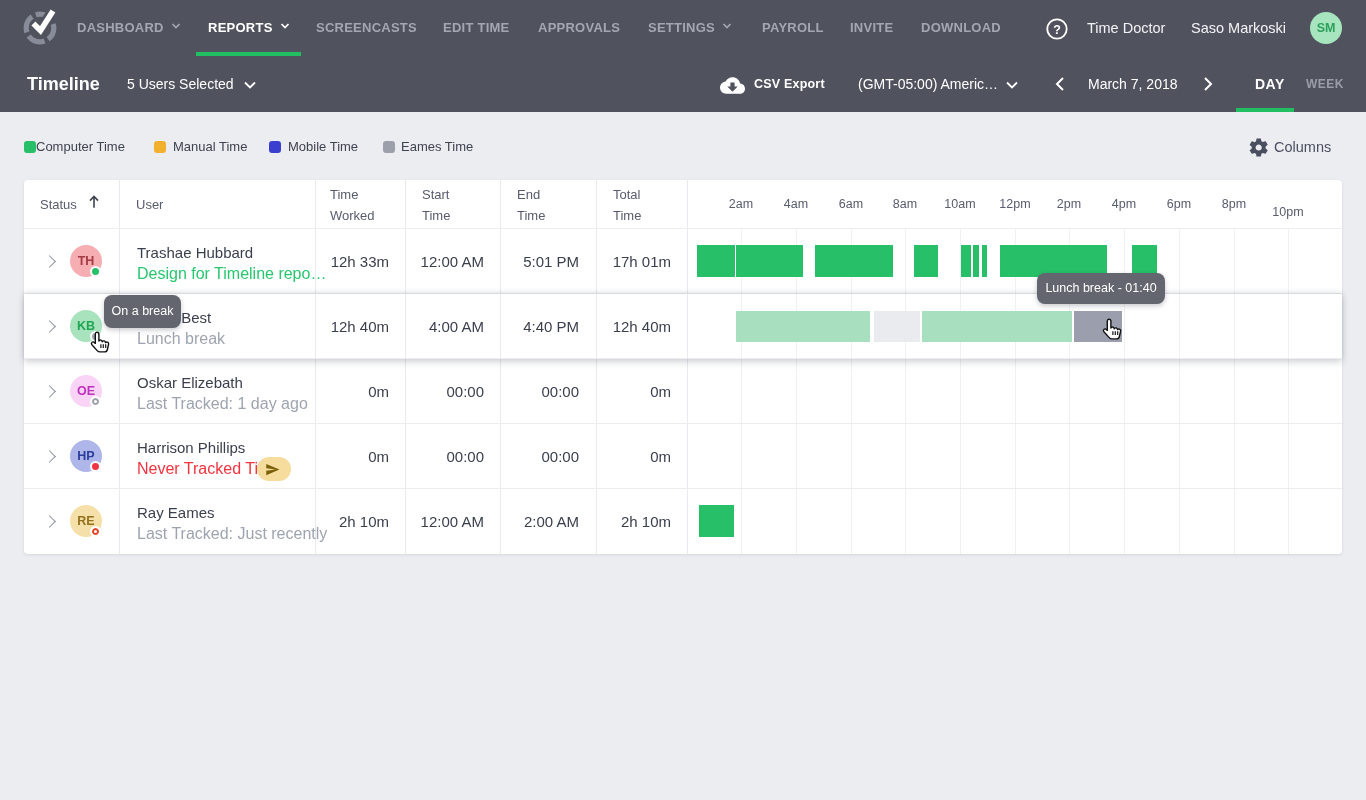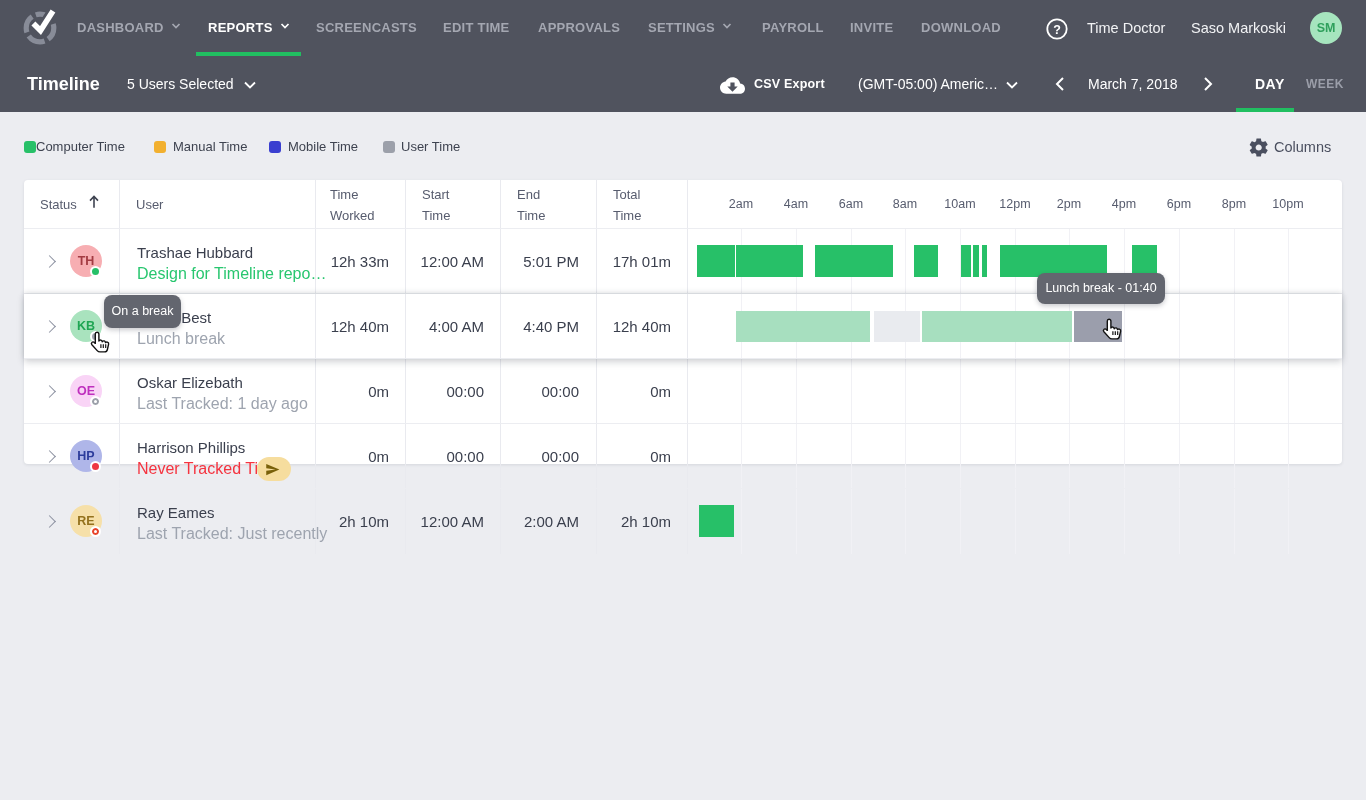--- a/index.html
+++ b/index.html
@@ -16,21 +16,21 @@
 
 
 #sub { position:absolute; left:0; top:56px; width:1366px; height:56px; background:#50535E; color:#fff; }
 #dayline { position:absolute; left:1236px; top:52px; width:58px; height:4px; background:#21BF61; }
 
 
 .lgsq { position:absolute; top:141px; width:12px; height:12px; border-radius:3px; }
 .lgtx { position:absolute; top:140px; font-size:13px; color:#3E4350; height:14px; line-height:14px; }
 
 
-#card { position:absolute; left:24px; top:180px; width:1318px; height:284px; background:#fff; border-radius:4px; box-shadow:0 1px 3px rgba(60,64,80,0.12); }
+#card { position:absolute; left:24px; top:180px; width:1318px; height:374px; background:#fff; border-radius:4px; box-shadow:0 1px 3px rgba(60,64,80,0.12); }
 .colsep { position:absolute; top:0; width:1px; height:374px; background:#E9EAEF; }
 .grid { position:absolute; top:49px; width:1px; height:325px; background:#F1F1F5; }
 .rowsep { position:absolute; left:0; width:1318px; height:1px; background:#ECEDF1; }
 .hdr { position:absolute; top:0; font-size:13px; color:#575C6E; line-height:21px; }
 .hlab { position:absolute; top:14px; font-size:12.5px; color:#575C6E; width:60px; margin-left:-30px; text-align:center; height:20px; line-height:20px; }
 
 .chev { position:absolute; width:9px; height:9px; border-top:1.6px solid #8B90A0; border-right:1.6px solid #8B90A0; transform:rotate(45deg); }
 .avatar { position:absolute; width:32px; height:32px; border-radius:50%; text-align:center; line-height:32px; font-size:12.5px; font-weight:bold; }
 .dot { position:absolute; width:11px; height:11px; border-radius:50%; border:2px solid #fff; }
 .name { position:absolute; left:113px; font-size:15px; color:#3A3F4D; height:18px; line-height:18px; white-space:nowrap; }
@@ -105,21 +105,21 @@
   <div id="dayline"></div>
 </div>
 
 <div class="lgsq" style="left:24px;background:#27C068;"></div>
 <span class="lgtx" style="left:36px;">Computer Time</span>
 <div class="lgsq" style="left:154px;background:#F2B02F;"></div>
 <span class="lgtx" style="left:173px;">Manual Time</span>
 <div class="lgsq" style="left:269px;background:#3A3FD0;"></div>
 <span class="lgtx" style="left:288px;">Mobile Time</span>
 <div class="lgsq" style="left:383px;background:#9CA0AA;"></div>
-<span class="lgtx" style="left:401px;">User Time</span>
+<span class="lgtx" style="left:401px;">Eames Time</span>
 
 <svg class="abs" style="left:1249px;top:138px;" width="19" height="19" viewBox="0 0 19 19">
   <path fill="#4A4F5F" d="M16.6 10.4c0-.3.1-.6.1-.9s0-.6-.1-.9l1.9-1.5c.2-.1.2-.4.1-.6l-1.8-3.1c-.1-.2-.4-.3-.6-.2l-2.3.9c-.5-.4-1-.7-1.6-.9L12 .9c0-.2-.2-.4-.5-.4h-3.6c-.2 0-.4.2-.5.4l-.3 2.4c-.6.2-1.1.5-1.6.9l-2.3-.9c-.2-.1-.5 0-.6.2L.8 6.6c-.1.2-.1.5.1.6l1.9 1.5c0 .3-.1.6-.1.9s0 .6.1.9L.9 11.9c-.2.1-.2.4-.1.6l1.8 3.1c.1.2.4.3.6.2l2.3-.9c.5.4 1 .7 1.6.9l.3 2.4c0 .2.2.4.5.4h3.6c.2 0 .4-.2.5-.4l.3-2.4c.6-.2 1.1-.5 1.6-.9l2.3.9c.2.1.5 0 .6-.2l1.8-3.1c.1-.2.1-.5-.1-.6l-1.9-1.5zM9.7 12.6c-1.7 0-3.1-1.4-3.1-3.1s1.4-3.1 3.1-3.1 3.1 1.4 3.1 3.1-1.4 3.1-3.1 3.1z"></path>
 </svg>
 <span class="abs" style="left:1274px;top:139px;font-size:14.5px;color:#4A4F5F;">Columns</span>
 
 <div id="card">
 
   <div class="colsep" style="left:95px;"></div>
   <div class="colsep" style="left:291px;"></div>
@@ -158,21 +158,21 @@
   <span class="hlab" style="left:717px;">2am</span>
   <span class="hlab" style="left:772px;">4am</span>
   <span class="hlab" style="left:827px;">6am</span>
   <span class="hlab" style="left:881px;">8am</span>
   <span class="hlab" style="left:936px;">10am</span>
   <span class="hlab" style="left:991px;">12pm</span>
   <span class="hlab" style="left:1045px;">2pm</span>
   <span class="hlab" style="left:1100px;">4pm</span>
   <span class="hlab" style="left:1155px;">6pm</span>
   <span class="hlab" style="left:1210px;">8pm</span>
-  <span class="hlab" style="left:1264px;">10pm</span>
+  <span class="hlab" style="left:1264px;margin-top:8px;">10pm</span>
 
   <div class="chev" style="left:21px;top:77px;"></div>
   <div class="avatar" style="left:46px;top:65px;background:#F7AEB2;color:#A33B42;">TH</div>
   <div class="dot" style="left:66px;top:86px;background:#27C068;"></div>
   <span class="name" style="top:64px;">Trashae Hubbard</span>
   <span class="subtx" style="top:86px;color:#28C66F;">Design for Timeline repo…</span>
   <span class="val" style="left:265px;top:73px;width:100px;">12h 33m</span>
   <span class="val" style="left:360px;top:73px;width:100px;">12:00 AM</span>
   <span class="val" style="left:455px;top:73px;width:100px;">5:01 PM</span>
   <span class="val" style="left:547px;top:73px;width:100px;">17h 01m</span>

